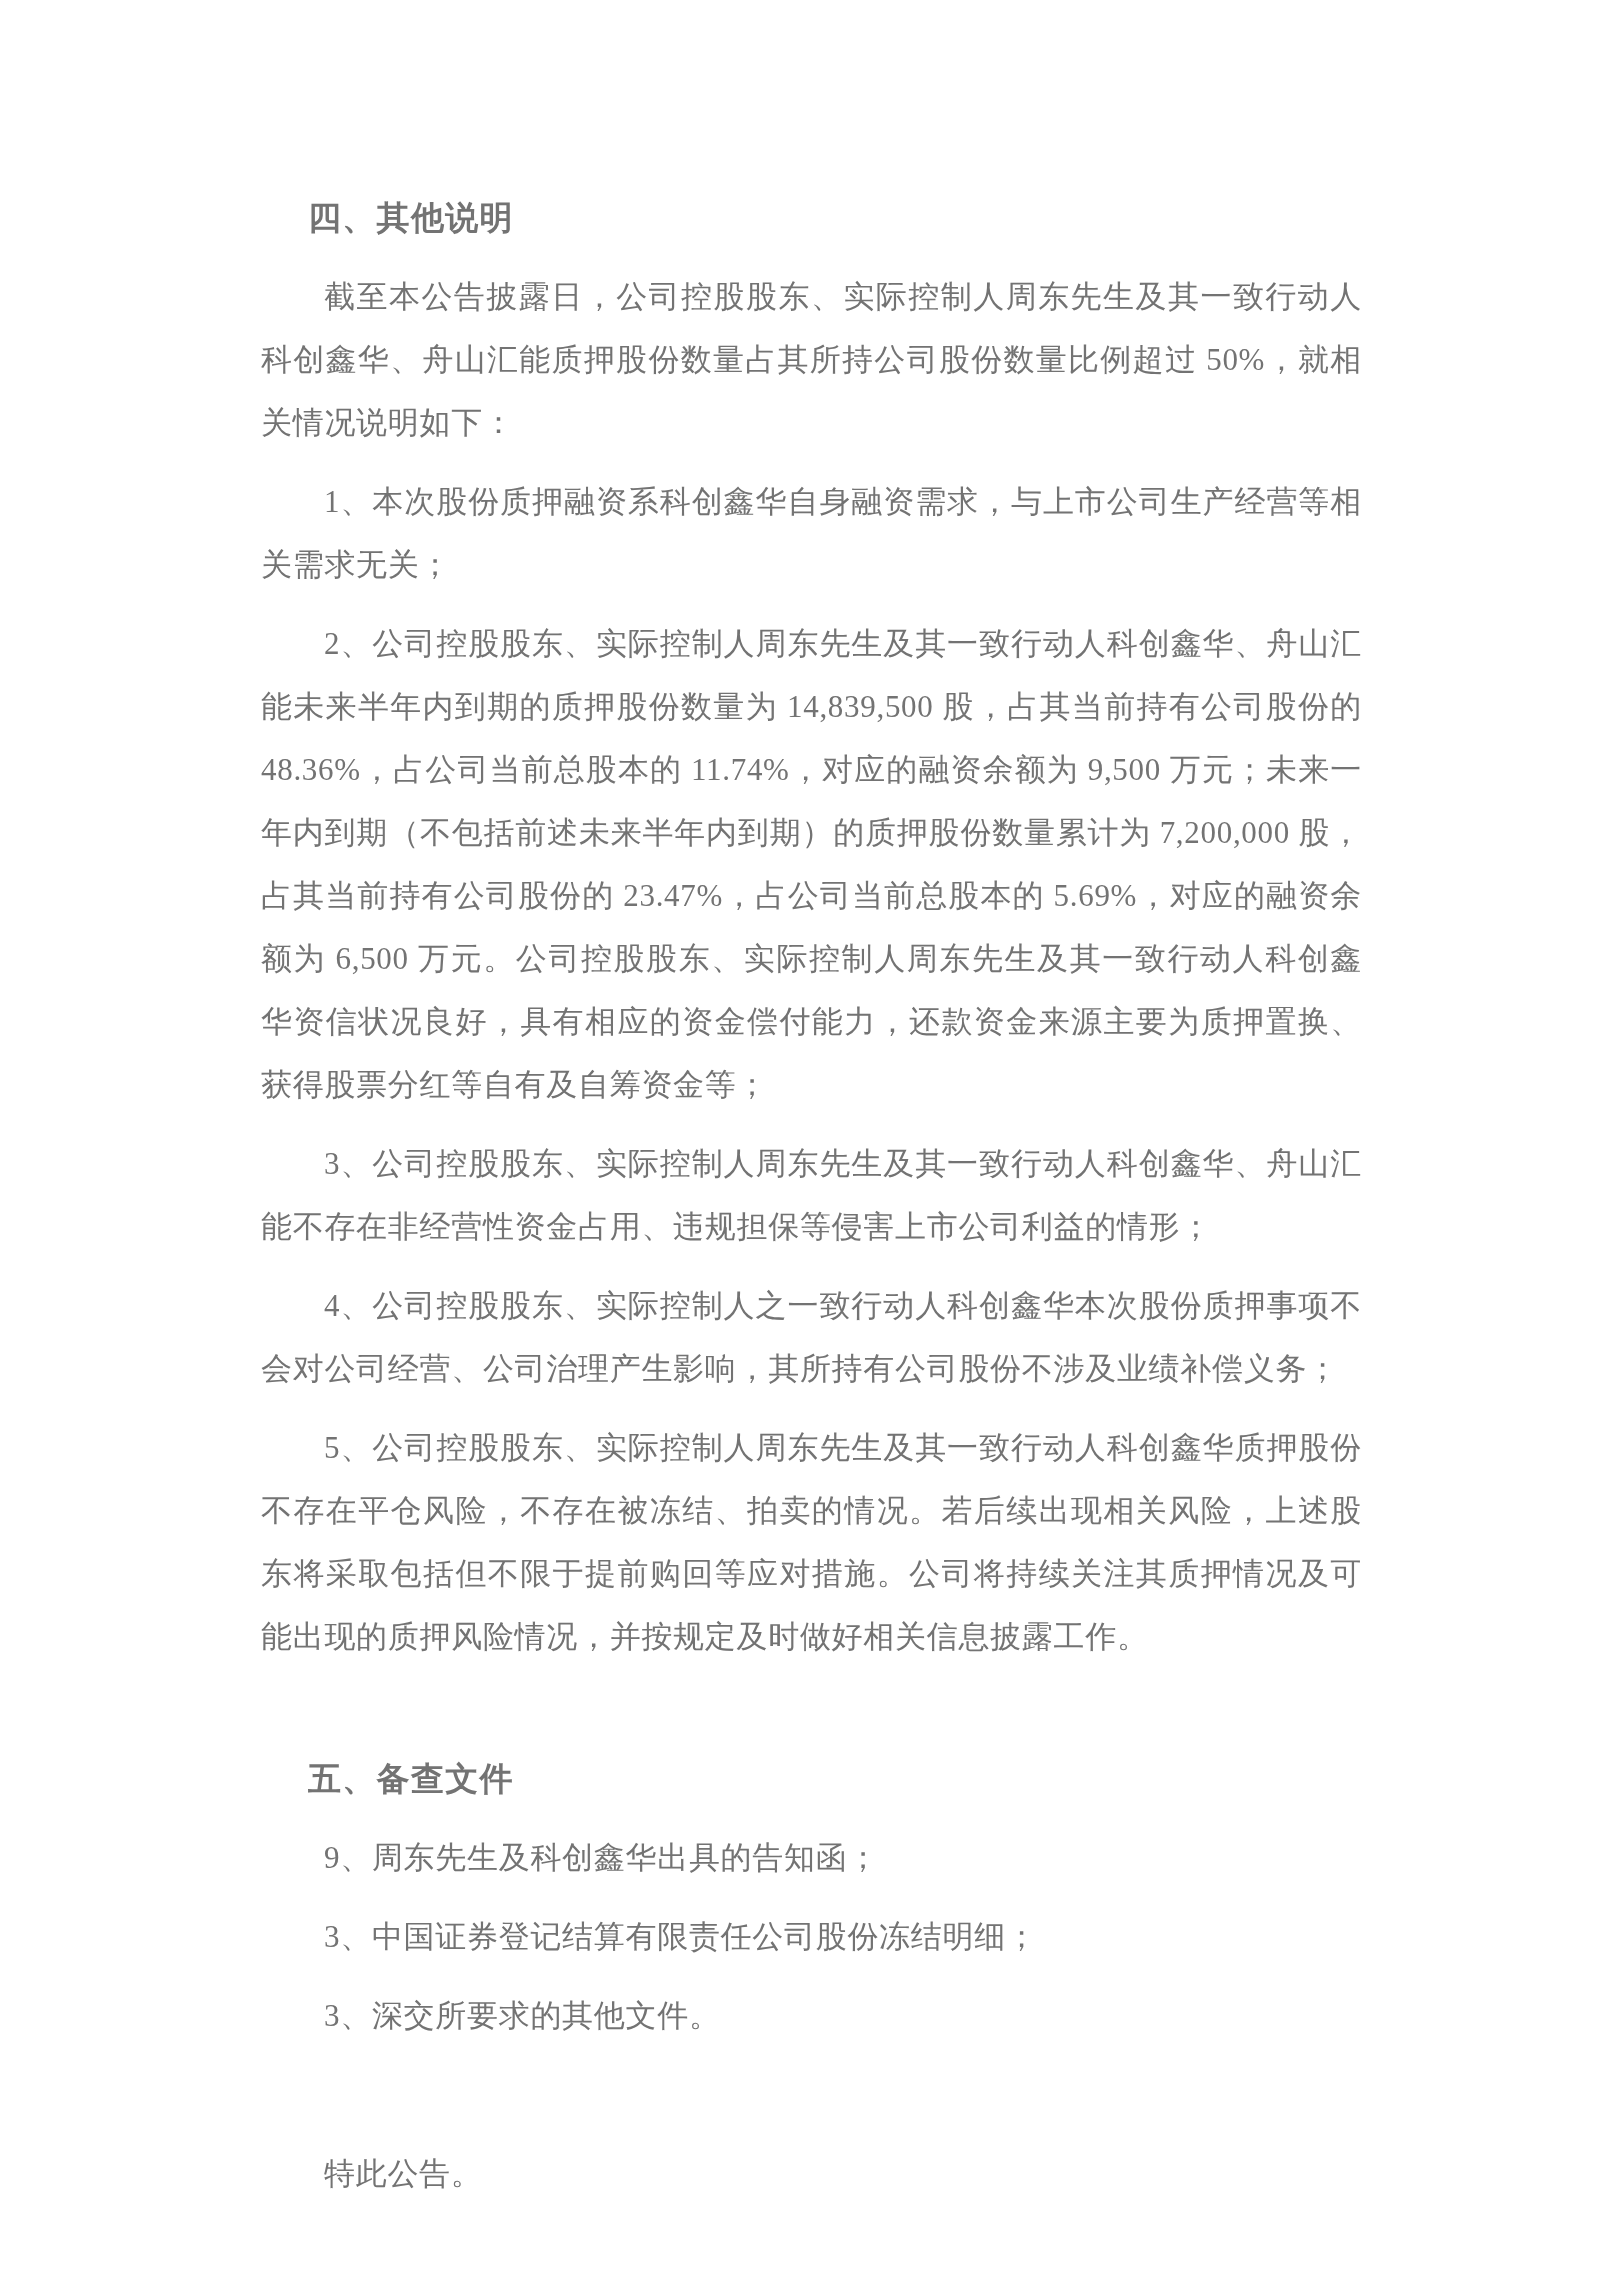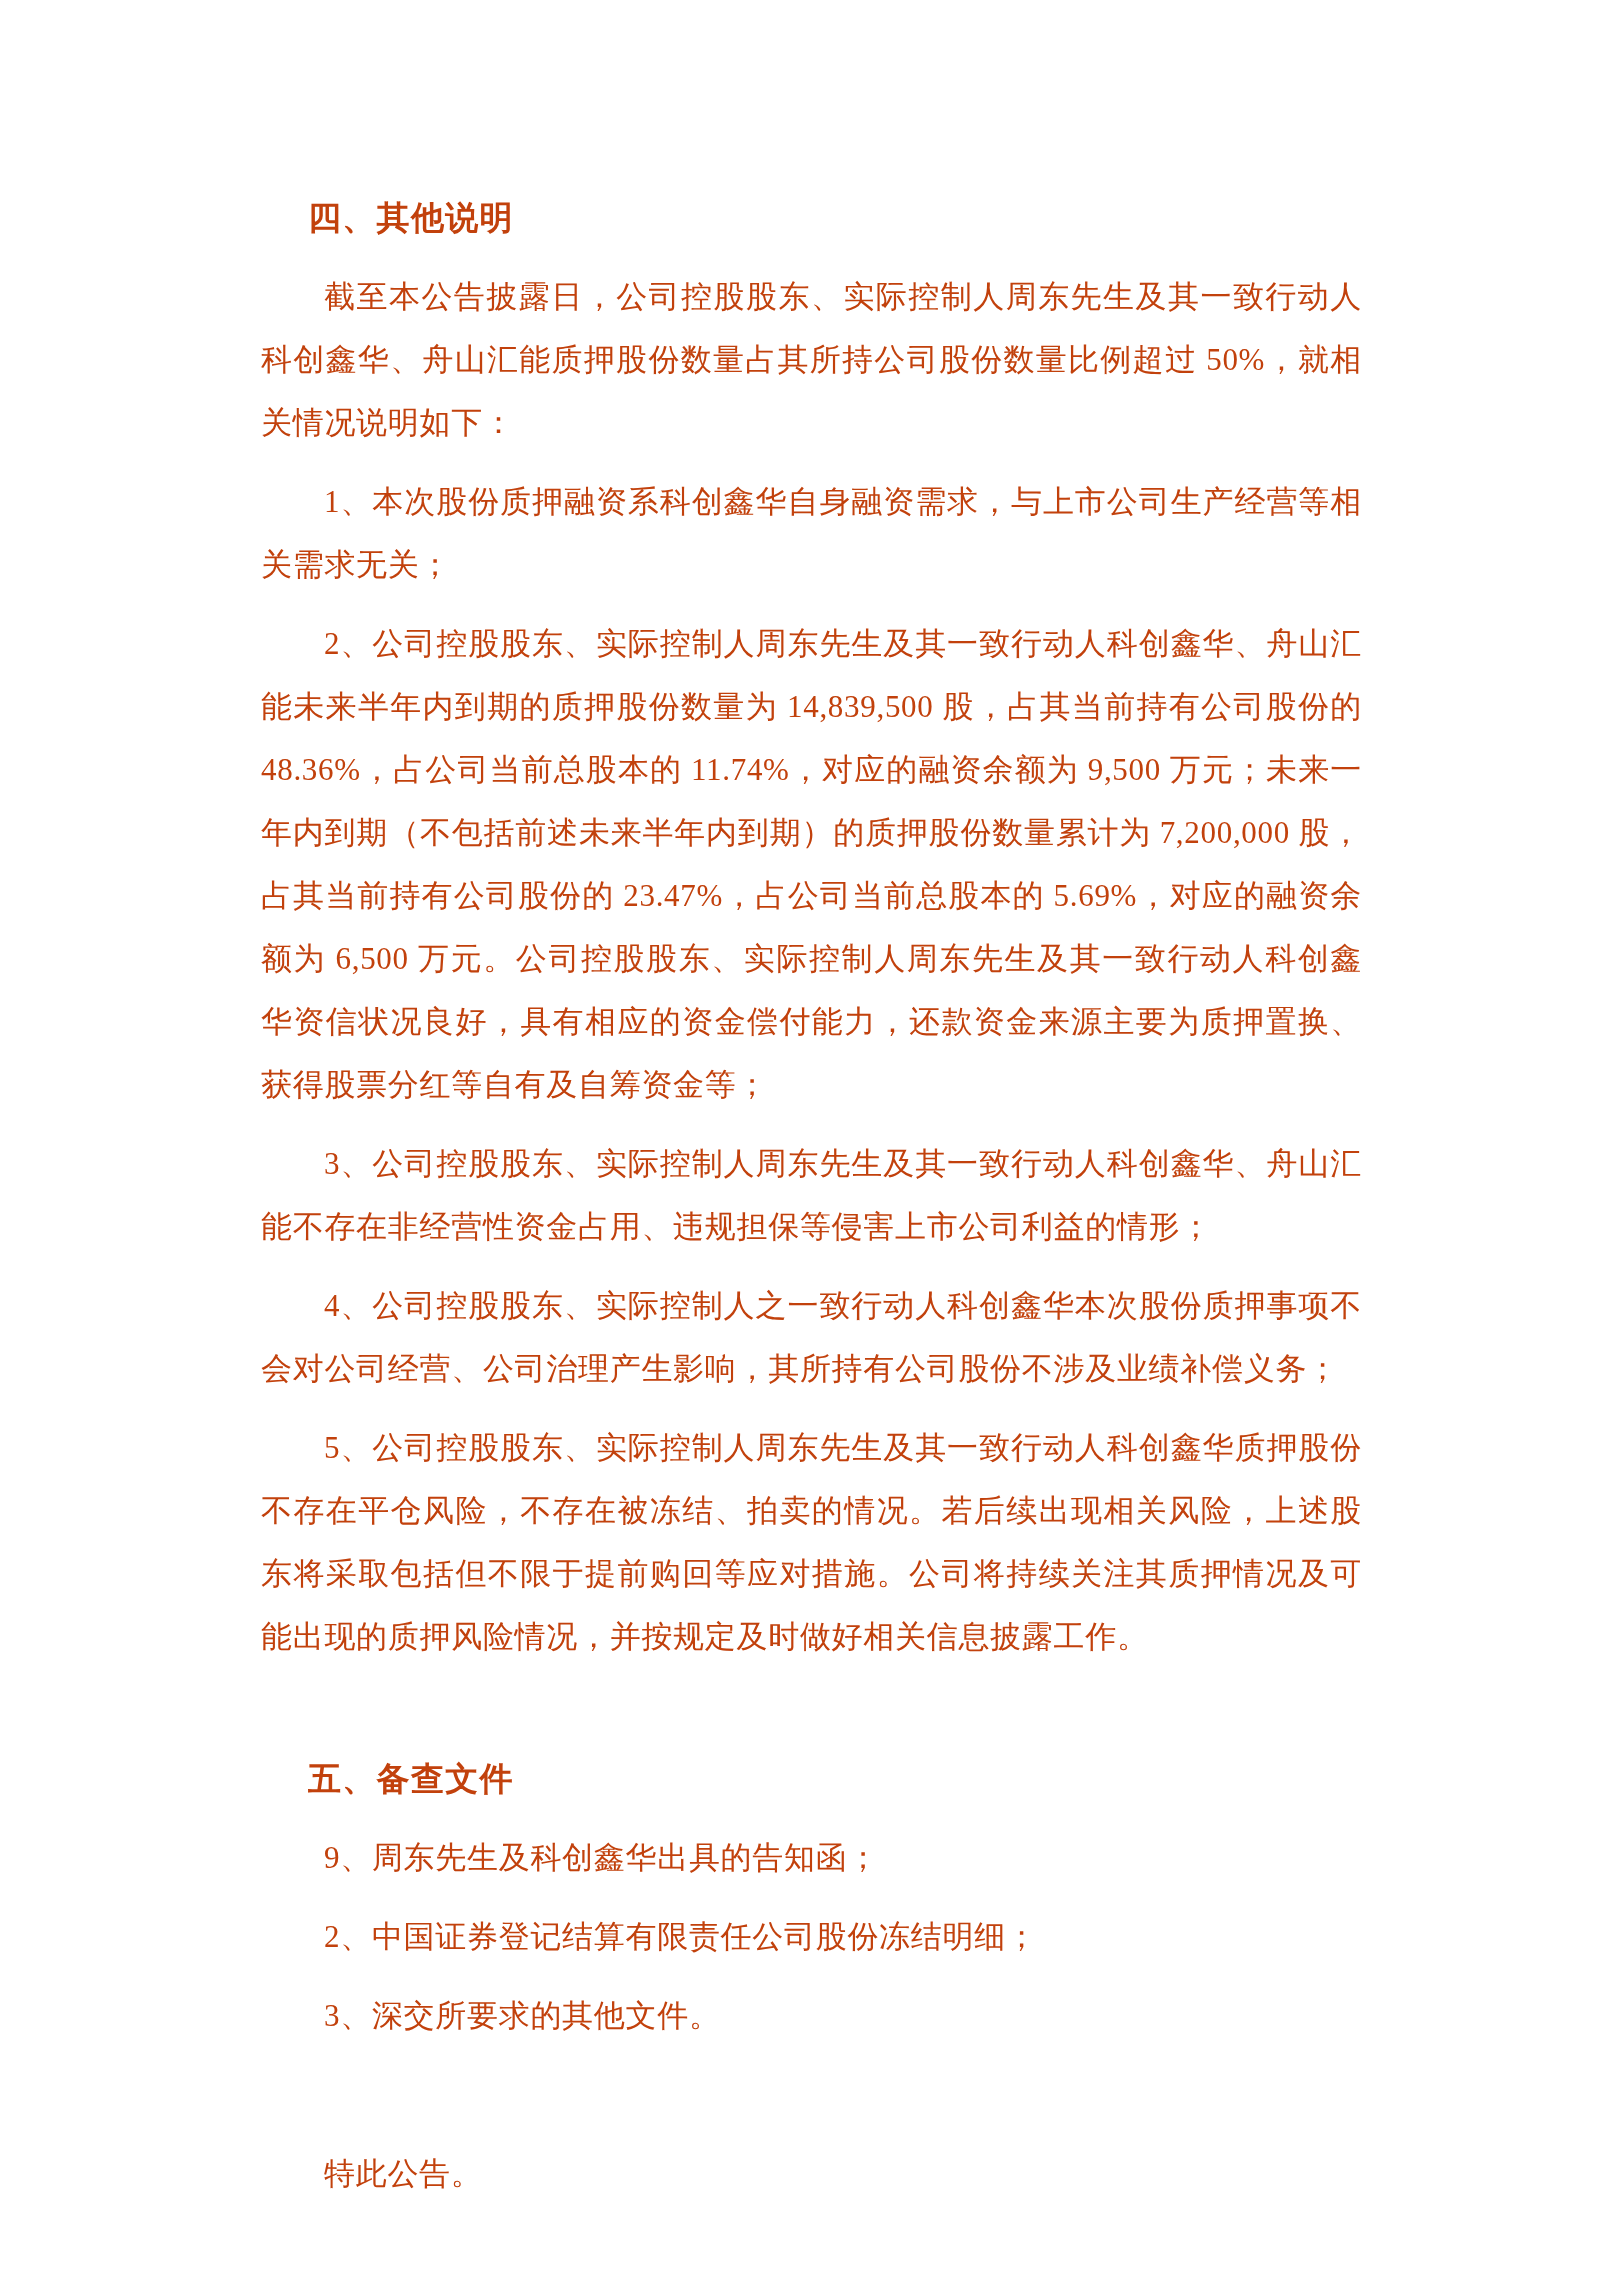--- a/index.html
+++ b/index.html
@@ -11,21 +11,21 @@
     width: 1623px;
     height: 2295px;
     position: relative;
     overflow: hidden;
   }
   .page {
     box-sizing: border-box;
     width: 1623px;
     height: 1689px;
     padding: 186px 245px 4px 245px;
-    color: #c2410c;
+    color: #737373;
     font-family: "Liberation Serif", "DejaVu Serif", serif;
     font-size: 31px;
     line-height: 63px;
   }
   .heading {
     margin: 0;
     font-family: "Liberation Sans", "DejaVu Sans", sans-serif;
     font-weight: bold;
     font-size: 33px;
     line-height: 63px;
@@ -63,21 +63,21 @@
   <p class="para">4、公司控股股东、实际控制人之一致行动人科创鑫华本次股份质押事项不会对公司经营、公司治理产生影响，其所持有公司股份不涉及业绩补偿义务；</p>
 
   <p class="para">5、公司控股股东、实际控制人周东先生及其一致行动人科创鑫华质押股份不存在平仓风险，不存在被冻结、拍卖的情况。若后续出现相关风险，上述股东将采取包括但不限于提前购回等应对措施。公司将持续关注其质押情况及可能出现的质押风险情况，并按规定及时做好相关信息披露工作。</p>
 
   <div class="spacer"></div>
 
   <h2 class="heading">五、备查文件</h2>
 
   <p class="para no-justify">9、周东先生及科创鑫华出具的告知函；</p>
 
-  <p class="para no-justify">2、中国证券登记结算有限责任公司股份冻结明细；</p>
+  <p class="para no-justify">3、中国证券登记结算有限责任公司股份冻结明细；</p>
 
   <p class="para no-justify">3、深交所要求的其他文件。</p>
 
   <div class="spacer"></div>
 
   <p class="para no-justify">特此公告。</p>
 
 </div>
 
 

